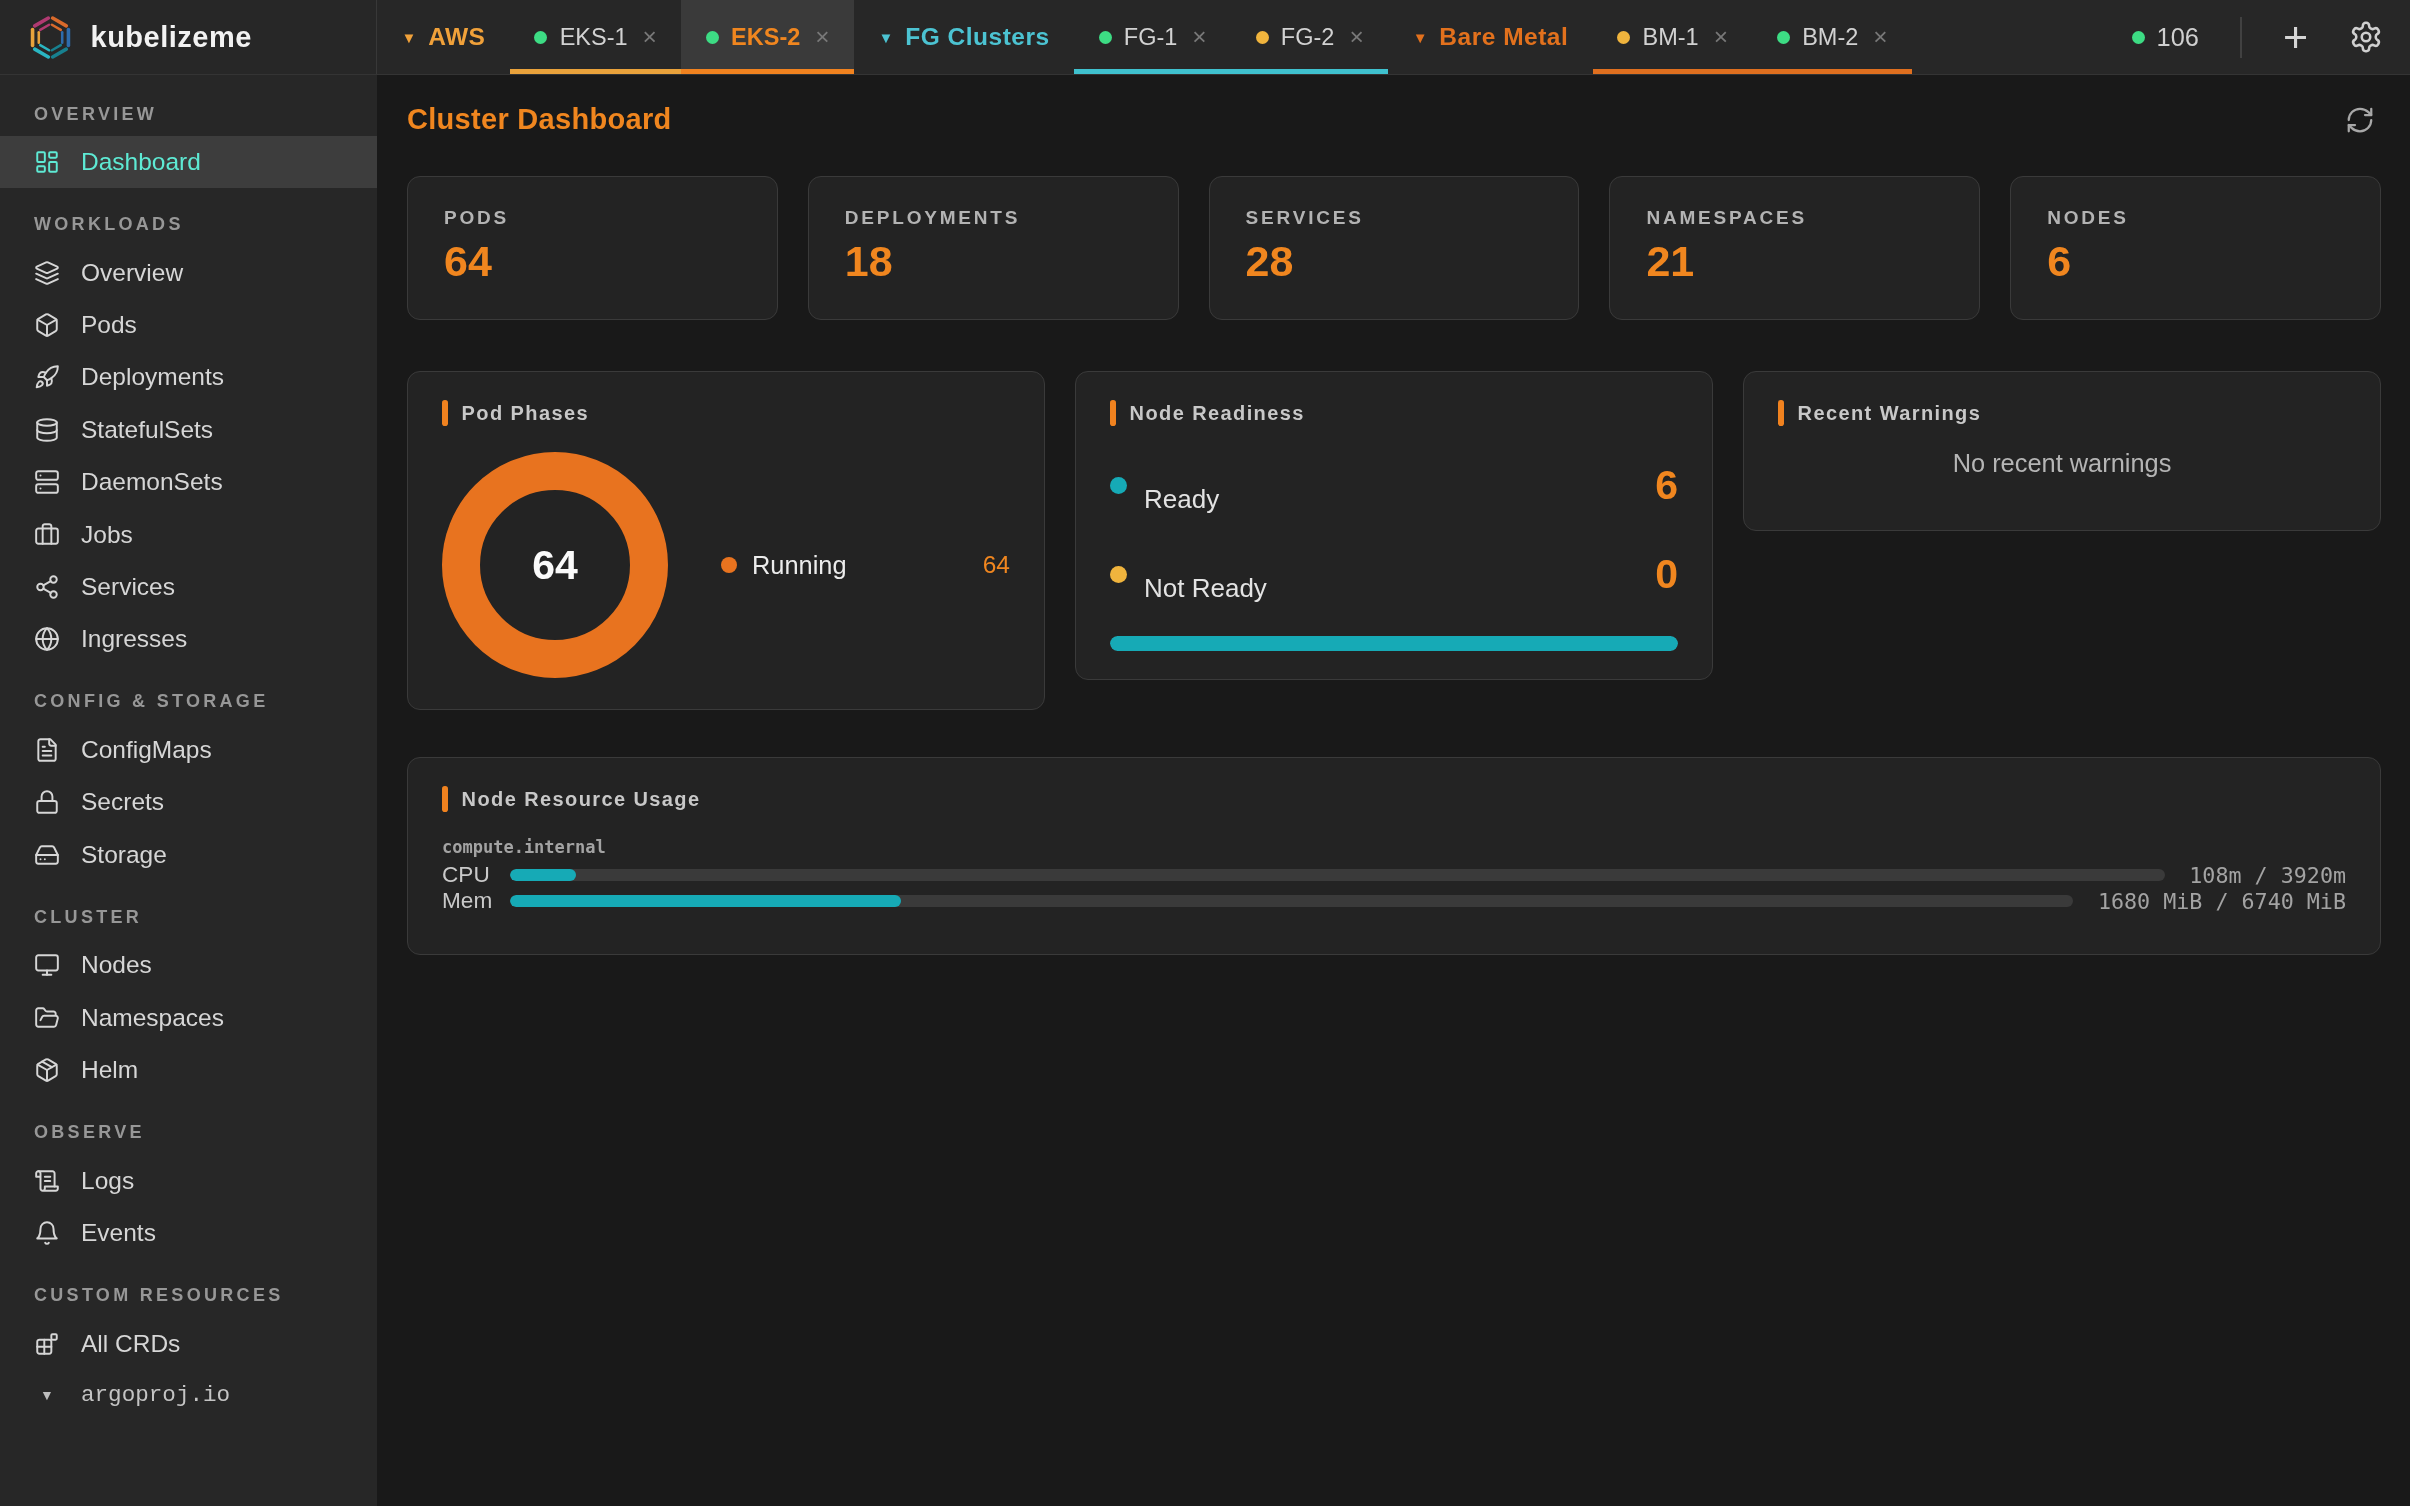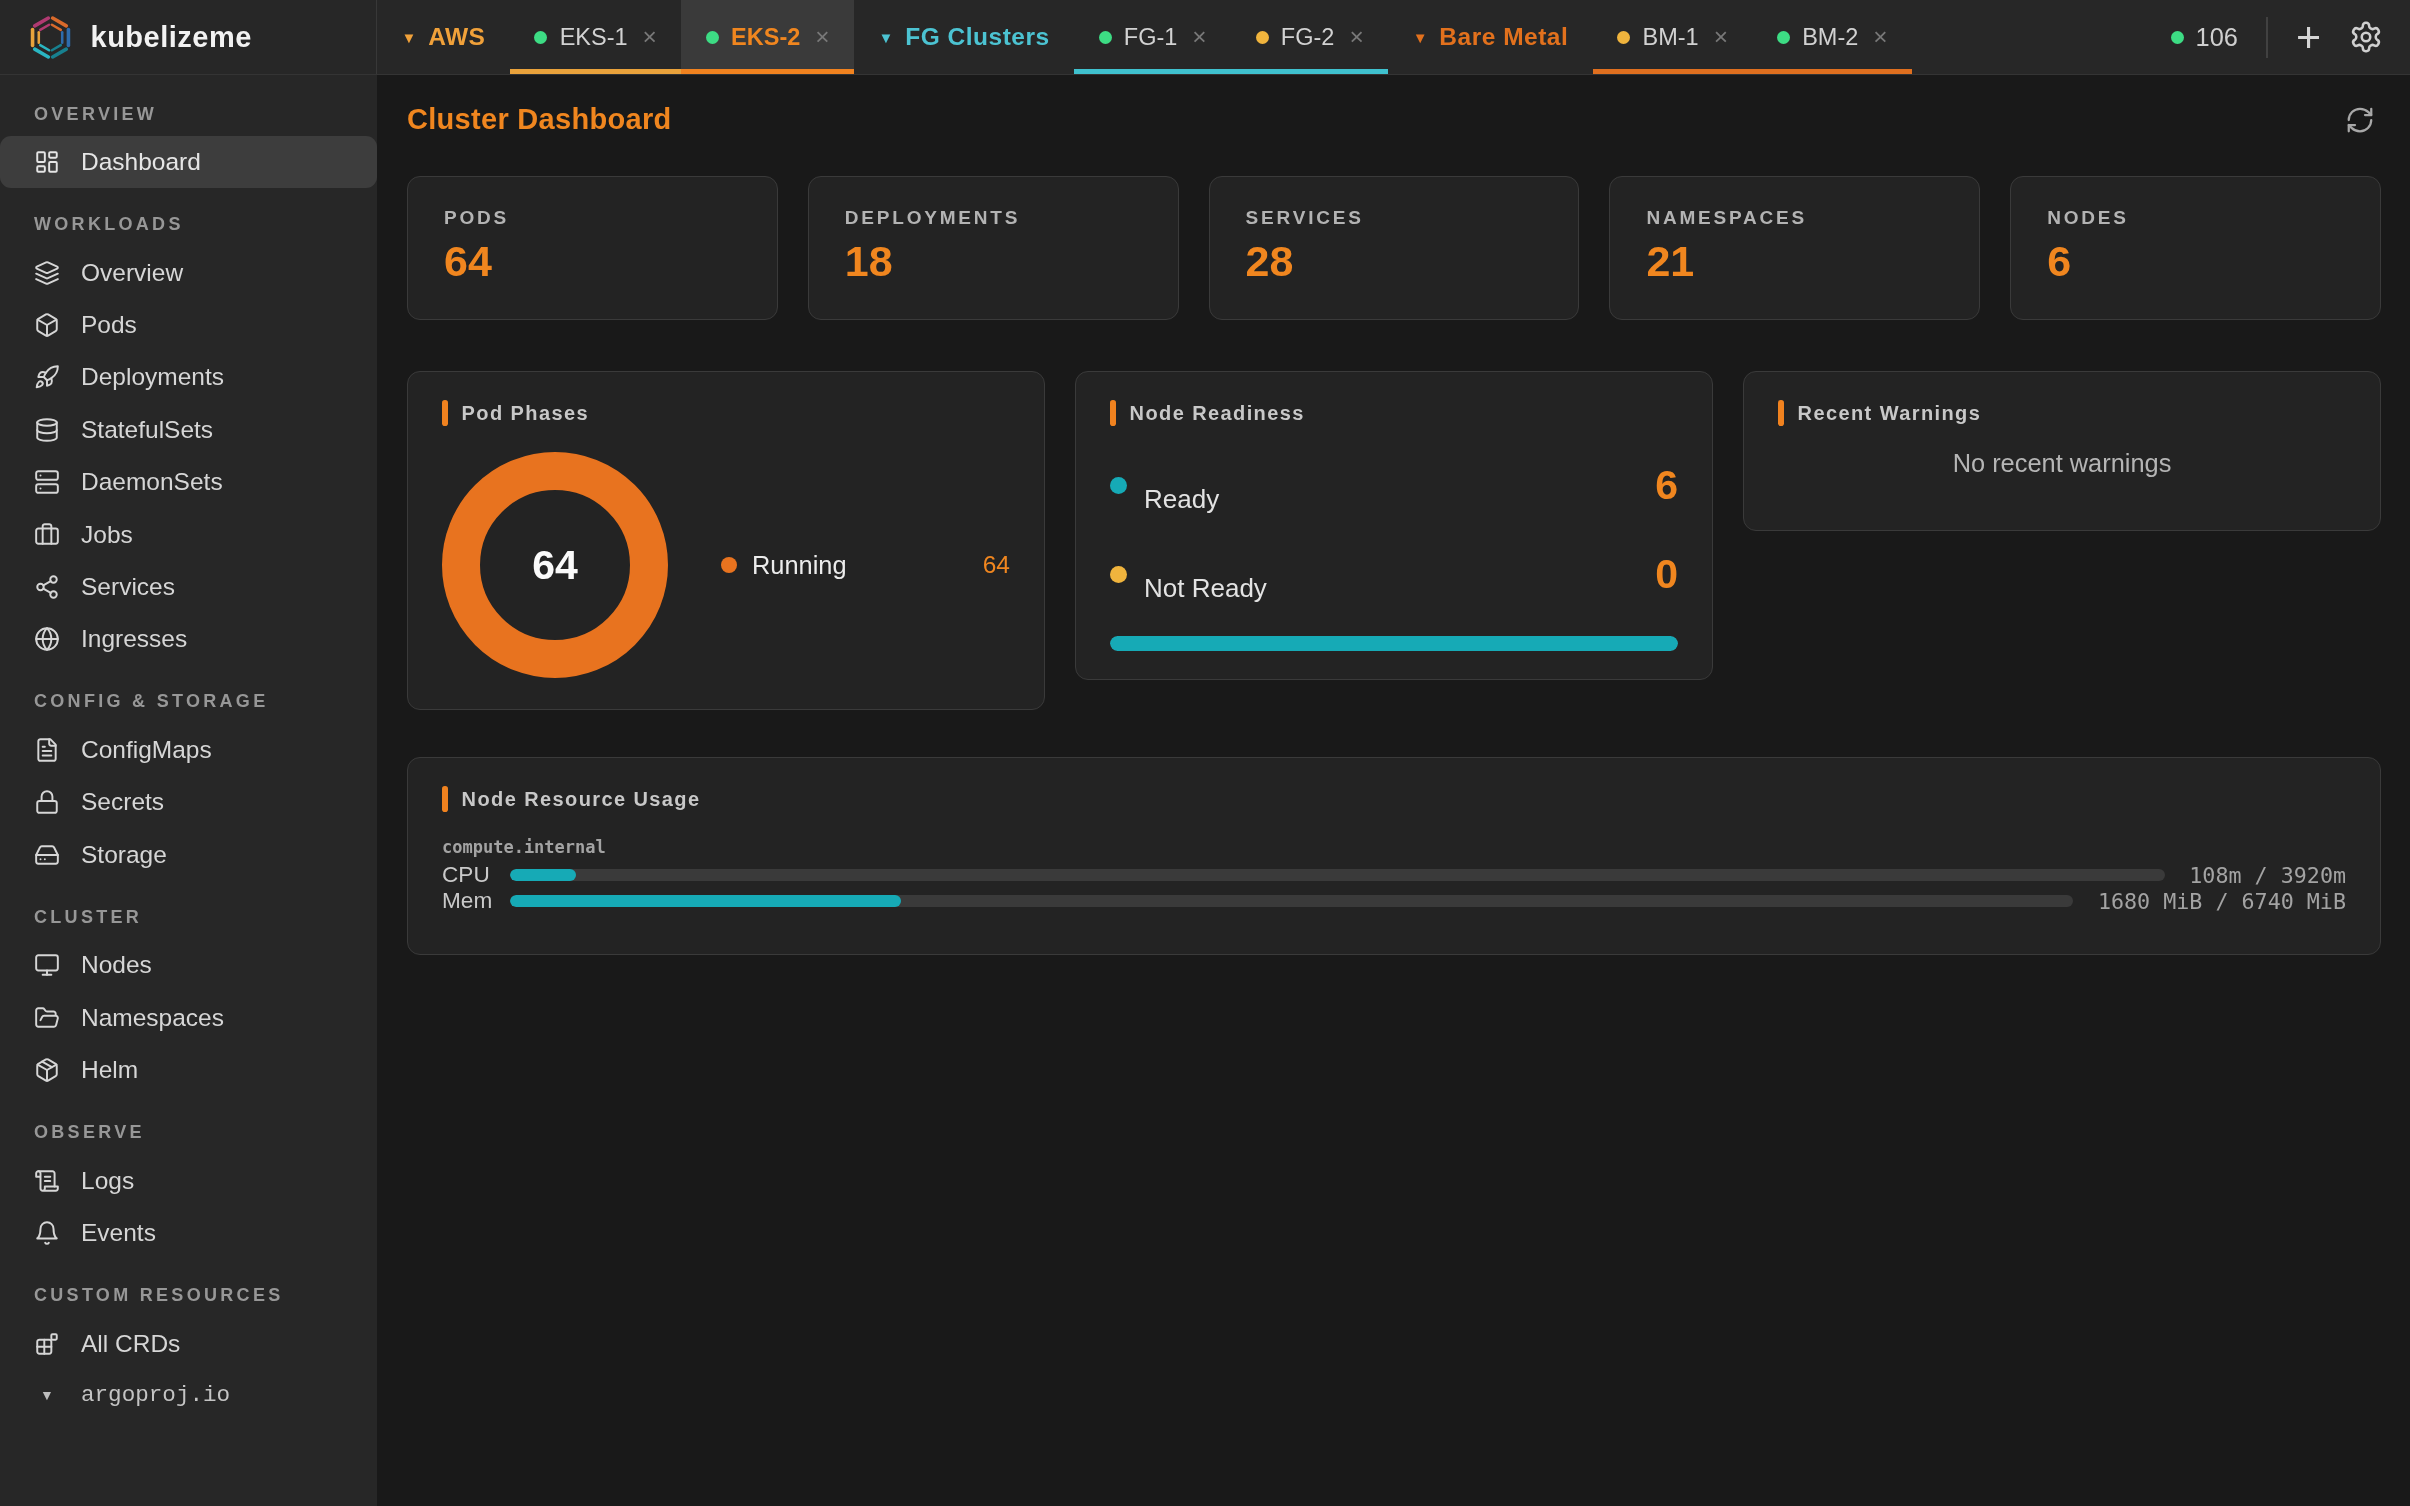--- a/index.html
+++ b/index.html
@@ -27,21 +27,21 @@
   .tab { position:relative; display:flex; align-items:center; padding:0 24.5px; cursor:pointer; white-space:nowrap; }
   .tab .tri { font-size:15px; margin-right:11.3px; }
   .group-tab { font-weight:bold; font-size:24.5px; letter-spacing:0.5px; }
   .cluster-tab { font-size:23.5px; color:#d2d2d2; }
   .cluster-tab .dot { width:13px; height:13px; border-radius:50%; margin-right:12.2px; flex:0 0 auto; }
   .cluster-tab .close { font-size:24.5px; color:#787878; margin-left:15px; line-height:1; }
   .cluster-tab .underline { position:absolute; left:0; right:0; bottom:-1.9px; height:6.6px; }
   .cluster-tab.active { background:#3a3a3a; }
   .cluster-tab.active .tab-label { color:#f0861f; font-weight:bold; }
 
-  .topbar-right { display:flex; align-items:center; gap:28px; padding:0 28px; margin-left:auto; }
+  .topbar-right { display:flex; align-items:center; gap:41px; padding:0 28px; margin-left:auto; }
   .pod-counter { display:flex; align-items:center; gap:11.3px; font-size:25.4px; color:#cfcfcf; }
   .pod-counter .dot { width:13px; height:13px; border-radius:50%; }
   .vdiv { width:1.9px; height:41px; background:#414141; }
   .icon-btn { background:none; border:none; color:#d0d0d0; cursor:pointer; display:flex; align-items:center; }
   .add-btn { font-size:43px; font-weight:300; color:#d5d5d5; line-height:1; }
   .gear-btn svg { width:34px; height:34px; }
 
   
   .body-row { flex:1; display:flex; min-height:0; }
 
@@ -50,21 +50,21 @@
   .side-section-title {
     padding:26px 34px 11.3px; font-size:18px; font-weight:bold;
     letter-spacing:3.3px; color:#979797;
   }
   .sidebar .side-section-title:first-child { padding-top:21px; }
   .side-item {
     display:flex; align-items:center; gap:21px; padding:12.2px 34px;
     font-size:24.5px; color:#d6d6d6; cursor:pointer;
   }
   .side-item .sicon { width:26px; height:26px; flex:0 0 auto; }
-  .side-item.active { background:#3d3d3d; color:#e5e5e5;border-radius:11px; }
+  .side-item.active { background:#3d3d3d; color:#5eead4; }
   .side-item.indent { padding-left:70px; }
   .mono { font-family:Liberation Mono, monospace; }
   .crd-group { color:#c4c4c4; font-size:22.6px; }
   .crd-group .tri-sm { font-size:14px; color:#bdbdbd; width:26px; text-align:center; }
 
   
   .content { flex:1; background:#191919; padding:28px 30px 0; overflow:hidden; }
   .page-header { display:flex; justify-content:space-between; align-items:center; margin-bottom:40px; padding-right:5.6px; }
   .page-title { font-size:29px; font-weight:bold; color:#f0861f; letter-spacing:0.3px; }
   .refresh-btn svg { width:30px; height:30px; color:#a8a8a8; }

